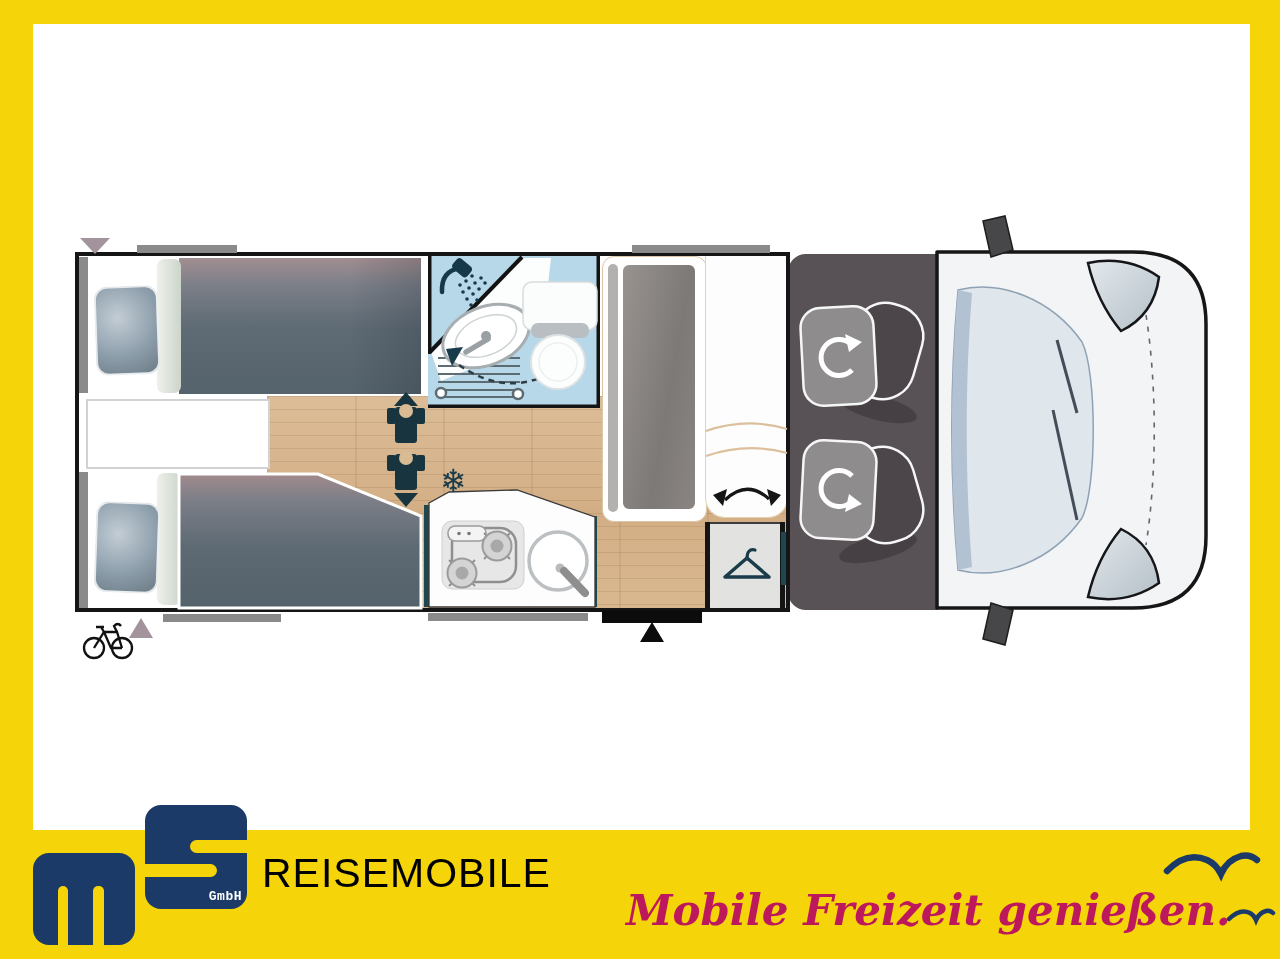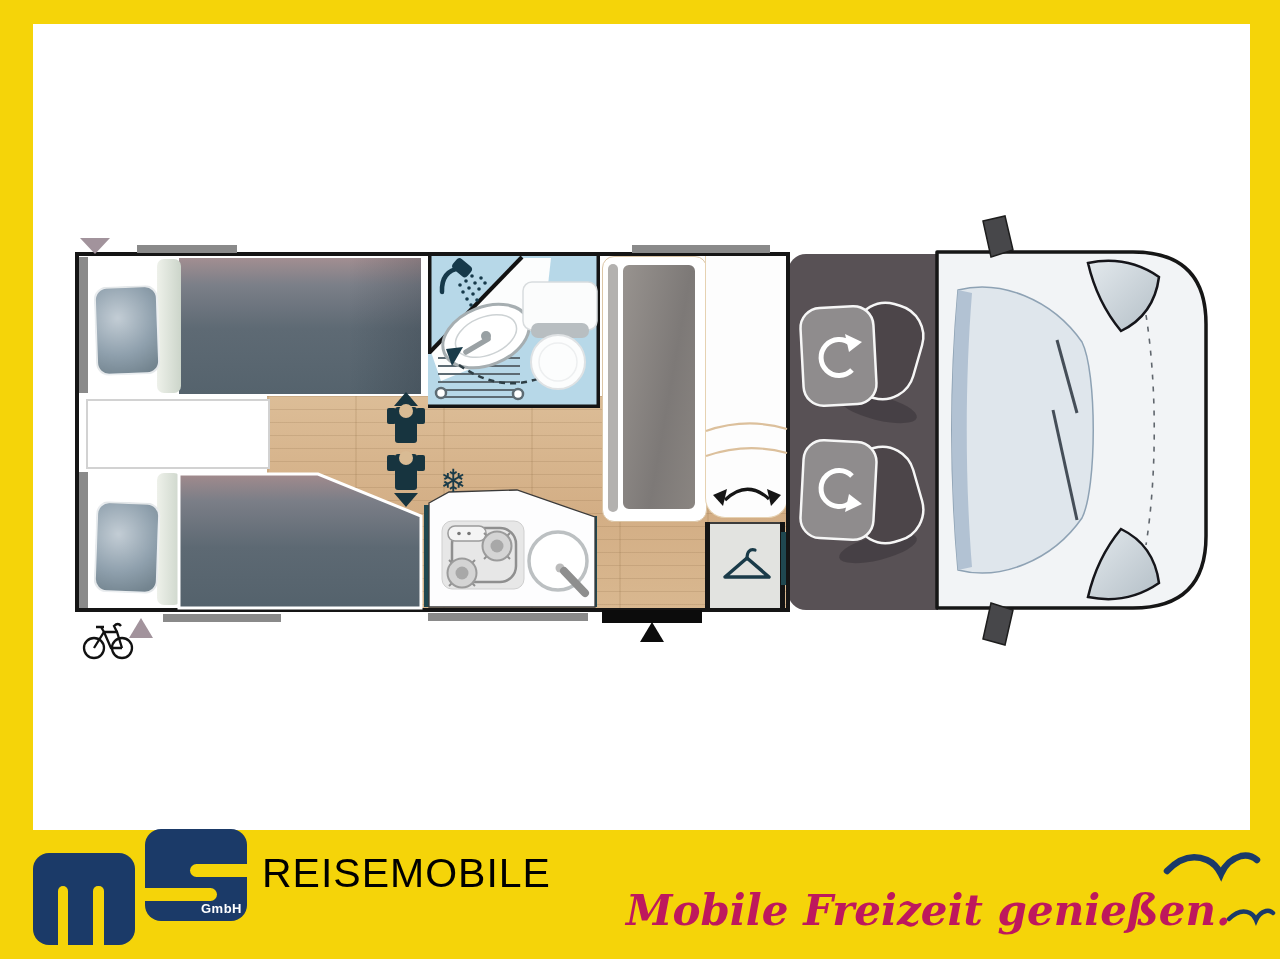--- a/index.html
+++ b/index.html
@@ -252,21 +252,21 @@
 
     <path d="M1167,871 Q1186,851 1207,860 Q1216,864 1221,874 Q1227,860 1241,856 Q1250,854 1257,860" fill="none" stroke="#1b3a68" stroke-width="6.5" stroke-linecap="round"></path>
     <path d="M1229,919 Q1240,908 1250,913 Q1254,915 1256,920 Q1259,913 1266,911 Q1270,910 1273,913" fill="none" stroke="#1b3a68" stroke-width="4.5" stroke-linecap="round"></path>
   </svg>
 
   <div class="abs logo-block" style="left:33px;top:853px;width:102px;height:92px;">
 
     <div class="abs slot" style="left:25px;top:33px;width:10px;height:59px;border-radius:5px 5px 0 0;"></div>
     <div class="abs slot" style="left:60px;top:33px;width:11px;height:59px;border-radius:5px 5px 0 0;"></div>
   </div>
-  <div class="abs logo-block" style="left:145px;top:829px;width:102px;height:92px;">
+  <div class="abs logo-block" style="left:145px;top:805px;width:102px;height:104px;font-family:Liberation Mono, monospace;">
     <div class="abs slot" style="left:45px;top:35px;width:57px;height:13px;border-radius:7px 0 0 7px;"></div>
     <div class="abs slot" style="left:0px;top:59px;width:72px;height:13px;border-radius:0 7px 7px 0;"></div>
     <div class="abs gmbh" style="right:5px;bottom:5px;">GmbH</div>
   </div>
   <div class="abs company" style="left:262px;top:850px;">REISEMOBILE</div>
   <div class="abs slogan" style="left:626px;top:886px;">Mobile Freizeit genießen.</div>
 
 </div>
 
 </body></html>

